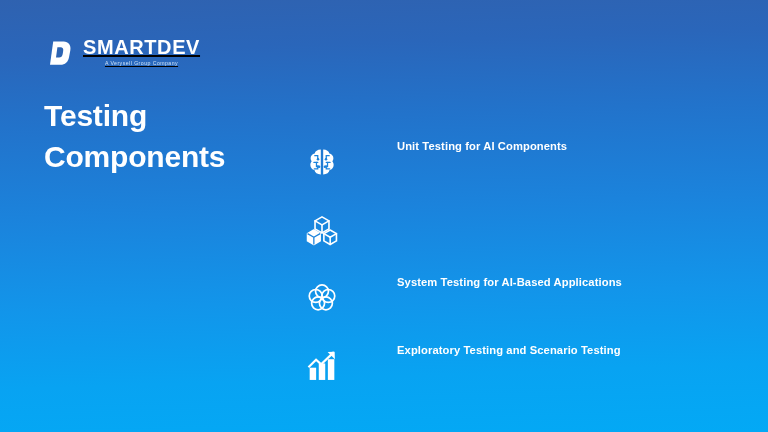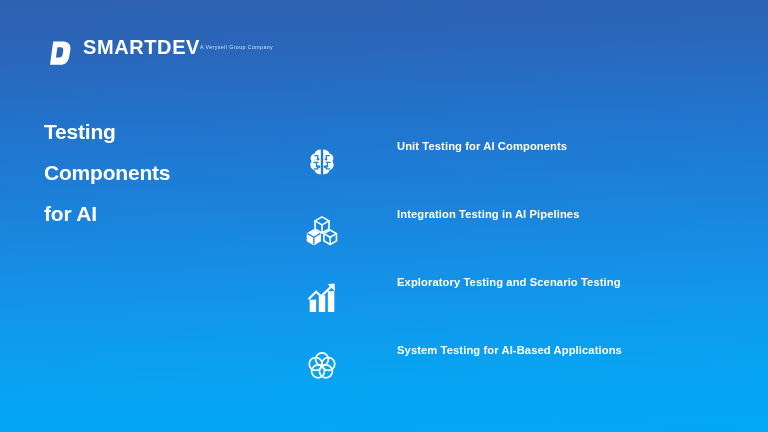--- a/index.html
+++ b/index.html
@@ -37,22 +37,23 @@
   }
   .logo-mark {
     width: 30px;
     height: 30px;
     margin-top: 2px;
     flex: none;
   }
   .logo-text {
     margin-left: 9px;
     display: flex;
-    flex-direction: row;
+    flex-direction: column;
     align-items: center;
+    text-decoration: underline;
   }
   .logo-word {
     color: #ffffff;
     font-size: 20px;
     font-weight: bold;
     letter-spacing: 0.6px;
     line-height: 22px;
     white-space: nowrap;
   }
   .logo-tag {
@@ -60,24 +61,24 @@
     font-size: 5.2px;
     letter-spacing: 0.45px;
     line-height: 9px;
     white-space: nowrap;
     margin-top: 1px;
   }
   
   .headline {
     position: absolute;
     left: 44px;
-    top: 90px;
+    top: 74px;
     width: 230px;
     color: #ffffff;
-    font-size: 21px;
+    font-size: 30px;
     font-weight: bold;
     line-height: 41px;
     letter-spacing: -0.2px;
     margin-top: 21px;
   }
   .headline-line { display: block; }
   
   .topic-list {
     position: absolute;
     left: 300px;
@@ -124,21 +125,20 @@
     </span>
     <span class="logo-text">
       <span class="logo-word">SMARTDEV</span>
       <span class="logo-tag">A Verysell Group Company</span>
     </span>
   </div>
 
   <h1 class="headline">
     <span class="headline-line">Testing</span>
     <span class="headline-line">Components</span>
-    <span class="headline-line">for AI</span>
   </h1>
 
   <div class="topic-list">
 
     <div class="topic-item">
       <span class="topic-icon">
         <svg viewBox="0 0 40 40" width="34" height="34" aria-hidden="true">
           <g fill="#ffffff">
             <path d="M18.6 5.4 C14.6 5.4 12.0 7.4 11.4 10.0 C8.6 10.6 6.6 12.8 6.6 15.6
                      C6.6 17.0 7.1 18.2 7.9 19.2 C6.9 20.3 6.3 21.8 6.3 23.4
@@ -183,49 +183,48 @@
           </g>
           <g fill="#ffffff" stroke="#ffffff" stroke-width="1.9" stroke-linejoin="round">
             <path d="M10.4 20.0 L17.8 24.3 V32.8 L10.4 37.1 L3.0 32.8 V24.3 Z"></path>
           </g>
           <g fill="none" stroke="#1b83dc" stroke-width="1.5" stroke-linejoin="round">
             <path d="M3.0 24.3 L10.4 28.6 L17.8 24.3"></path>
             <path d="M10.4 28.6 V37.1"></path>
           </g>
         </svg>
       </span>
-      <span class="topic-label">Integration Testing in AI Pipelines</span>
-    </div>
-
-    <div class="topic-item">
-      <span class="topic-icon">
-        <svg viewBox="0 0 40 40" width="34" height="34" aria-hidden="true">
-          <g fill="#ffffff">
-            <rect x="5.5" y="22.0" width="7.6" height="14.4"></rect>
-            <rect x="16.2" y="17.0" width="7.6" height="19.4"></rect>
-            <rect x="26.9" y="12.0" width="7.6" height="24.4"></rect>
-          </g>
-          <g fill="none" stroke="#ffffff" stroke-width="2.6" stroke-linecap="square" stroke-linejoin="miter">
-            <path d="M5.0 20.5 L13.0 12.6 L19.0 18.0 L33.0 4.6"></path>
-          </g>
-          <path d="M34.8 3.2 L35.2 12.0 L26.6 3.6 Z" fill="#ffffff"></path>
-        </svg>
-      </span>
-      <span class="topic-label">Exploratory Testing and Scenario Testing</span>
     </div>
 
     <div class="topic-item">
       <span class="topic-icon">
         <svg viewBox="0 0 40 40" width="34" height="34" aria-hidden="true">
           <g fill="none" stroke="#ffffff" stroke-width="2">
             <circle cx="20" cy="12.2" r="7.6"></circle>
             <circle cx="12.6" cy="17.6" r="7.6"></circle>
             <circle cx="27.4" cy="17.6" r="7.6"></circle>
             <circle cx="15.4" cy="26.3" r="7.6"></circle>
             <circle cx="24.6" cy="26.3" r="7.6"></circle>
           </g>
         </svg>
       </span>
       <span class="topic-label">System Testing for AI-Based Applications</span>
     </div>
 
+    <div class="topic-item">
+      <span class="topic-icon">
+        <svg viewBox="0 0 40 40" width="34" height="34" aria-hidden="true">
+          <g fill="#ffffff">
+            <rect x="5.5" y="22.0" width="7.6" height="14.4"></rect>
+            <rect x="16.2" y="17.0" width="7.6" height="19.4"></rect>
+            <rect x="26.9" y="12.0" width="7.6" height="24.4"></rect>
+          </g>
+          <g fill="none" stroke="#ffffff" stroke-width="2.6" stroke-linecap="square" stroke-linejoin="miter">
+            <path d="M5.0 20.5 L13.0 12.6 L19.0 18.0 L33.0 4.6"></path>
+          </g>
+          <path d="M34.8 3.2 L35.2 12.0 L26.6 3.6 Z" fill="#ffffff"></path>
+        </svg>
+      </span>
+      <span class="topic-label">Exploratory Testing and Scenario Testing</span>
+    </div>
+
   </div>
 </div>
 
 </body></html>

